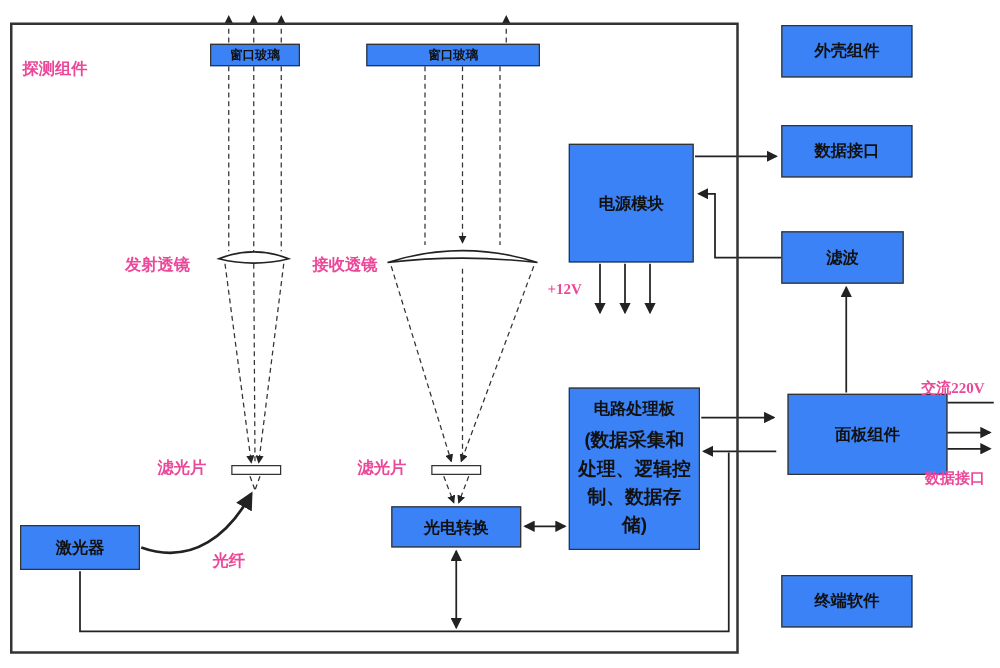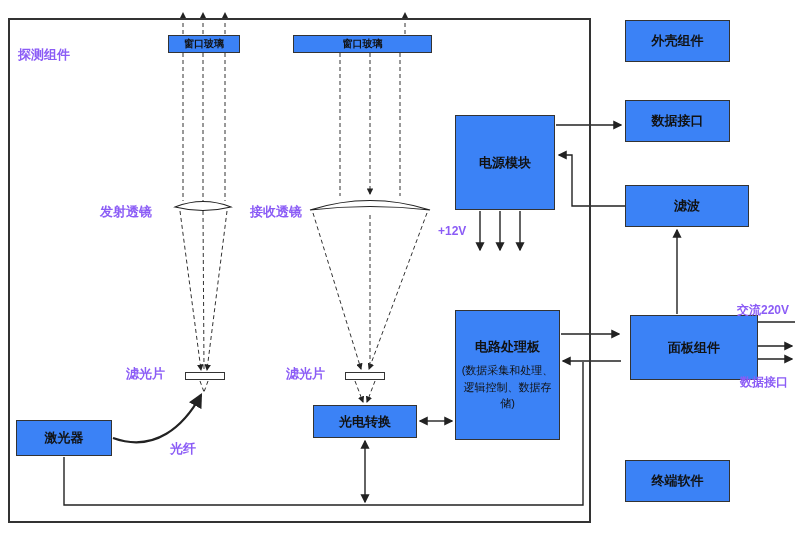--- a/index.html
+++ b/index.html
@@ -12,23 +12,23 @@
     position:absolute;left:8px;top:18px;width:583px;height:505px;
     border:2px solid #333;box-sizing:border-box;background:transparent;
   }
   .box{
     position:absolute;border:1px solid #333;background:#3b82f6;box-sizing:border-box;
     display:flex;align-items:center;justify-content:center;
     font-weight:700;font-size:13px;color:#111;text-align:center;
   }
   .box.sm{font-size:10px;}
   .box.col{flex-direction:column;padding:4px 5px;}
-  .box .sub{font-weight:400;font-size:11px;line-height:1.5;margin-top:6px;color:#111;}
+  .box .sub{font-weight:700;font-size:15px;line-height:1.5;margin-top:6px;color:#111;}
   .lbl{
-    position:absolute;font-size:13px;font-weight:700;color:#8b5cf6;white-space:nowrap;
+    position:absolute;font-size:13px;font-weight:700;color:#ec4899;white-space:nowrap;font-family:Liberation Serif, serif;
   }
   .lbl.sm{font-size:12px;}
   .strip{
     position:absolute;height:8px;border:1px solid #333;background:#fff;box-sizing:border-box;
   }
 </style>
 </head>
 <body>
 
 <div class="canvas">
@@ -126,20 +126,20 @@
   <div class="box" style="left:455px;top:115px;width:100px;height:95px;">电源模块</div>
   <div class="lbl sm" style="left:438px;top:224px;">+12V</div>
 
   <div class="box col" style="left:455px;top:310px;width:105px;height:130px;">
     <span>电路处理板</span>
     <span class="sub">(数据采集和处理、逻辑控制、数据存储)</span>
   </div>
 
   <div class="box" style="left:625px;top:20px;width:105px;height:42px;">外壳组件</div>
   <div class="box" style="left:625px;top:100px;width:105px;height:42px;">数据接口</div>
-  <div class="box" style="left:625px;top:185px;width:124px;height:42px;">滤波</div>
+  <div class="box" style="left:625px;top:185px;width:98px;height:42px;">滤波</div>
   <div class="box" style="left:630px;top:315px;width:128px;height:65px;">面板组件</div>
   <div class="box" style="left:625px;top:460px;width:105px;height:42px;text-align:center;">终端软件</div>
 
   <div class="lbl sm" style="left:737px;top:302px;">交流220V</div>
   <div class="lbl sm" style="left:740px;top:374px;">数据接口</div>
 
 </div>
 
 </body></html>

